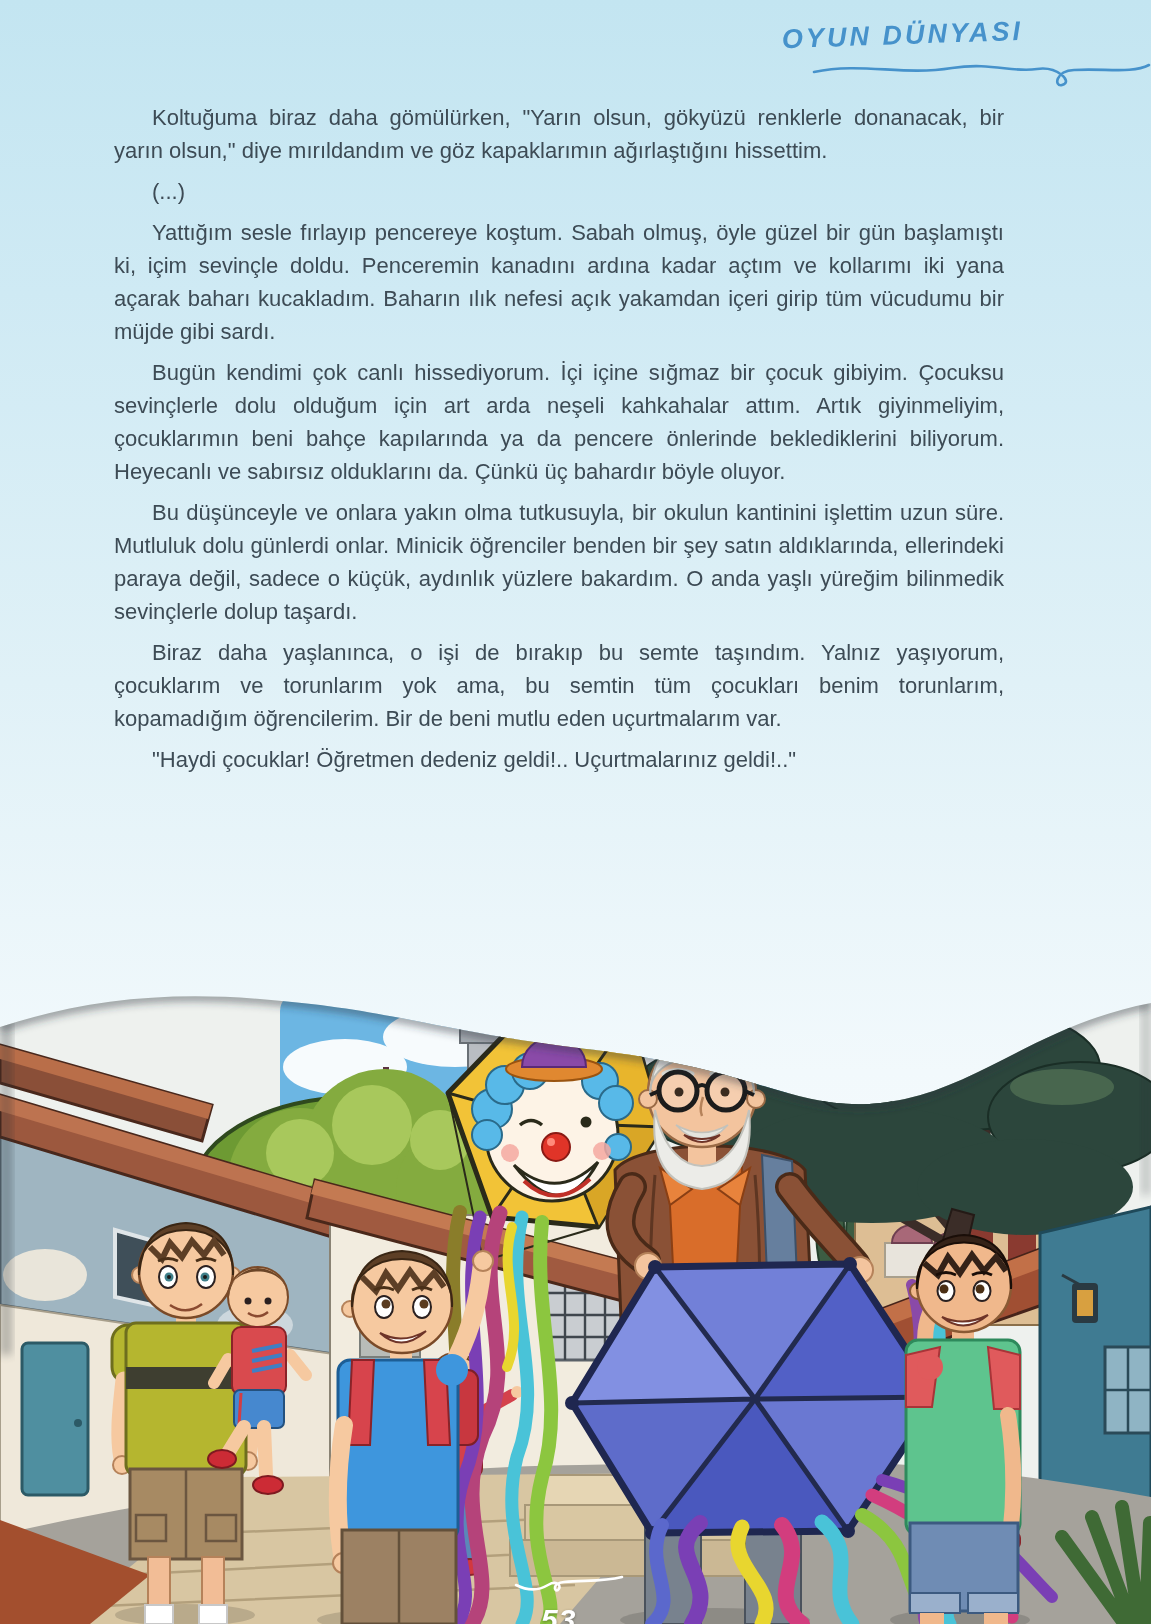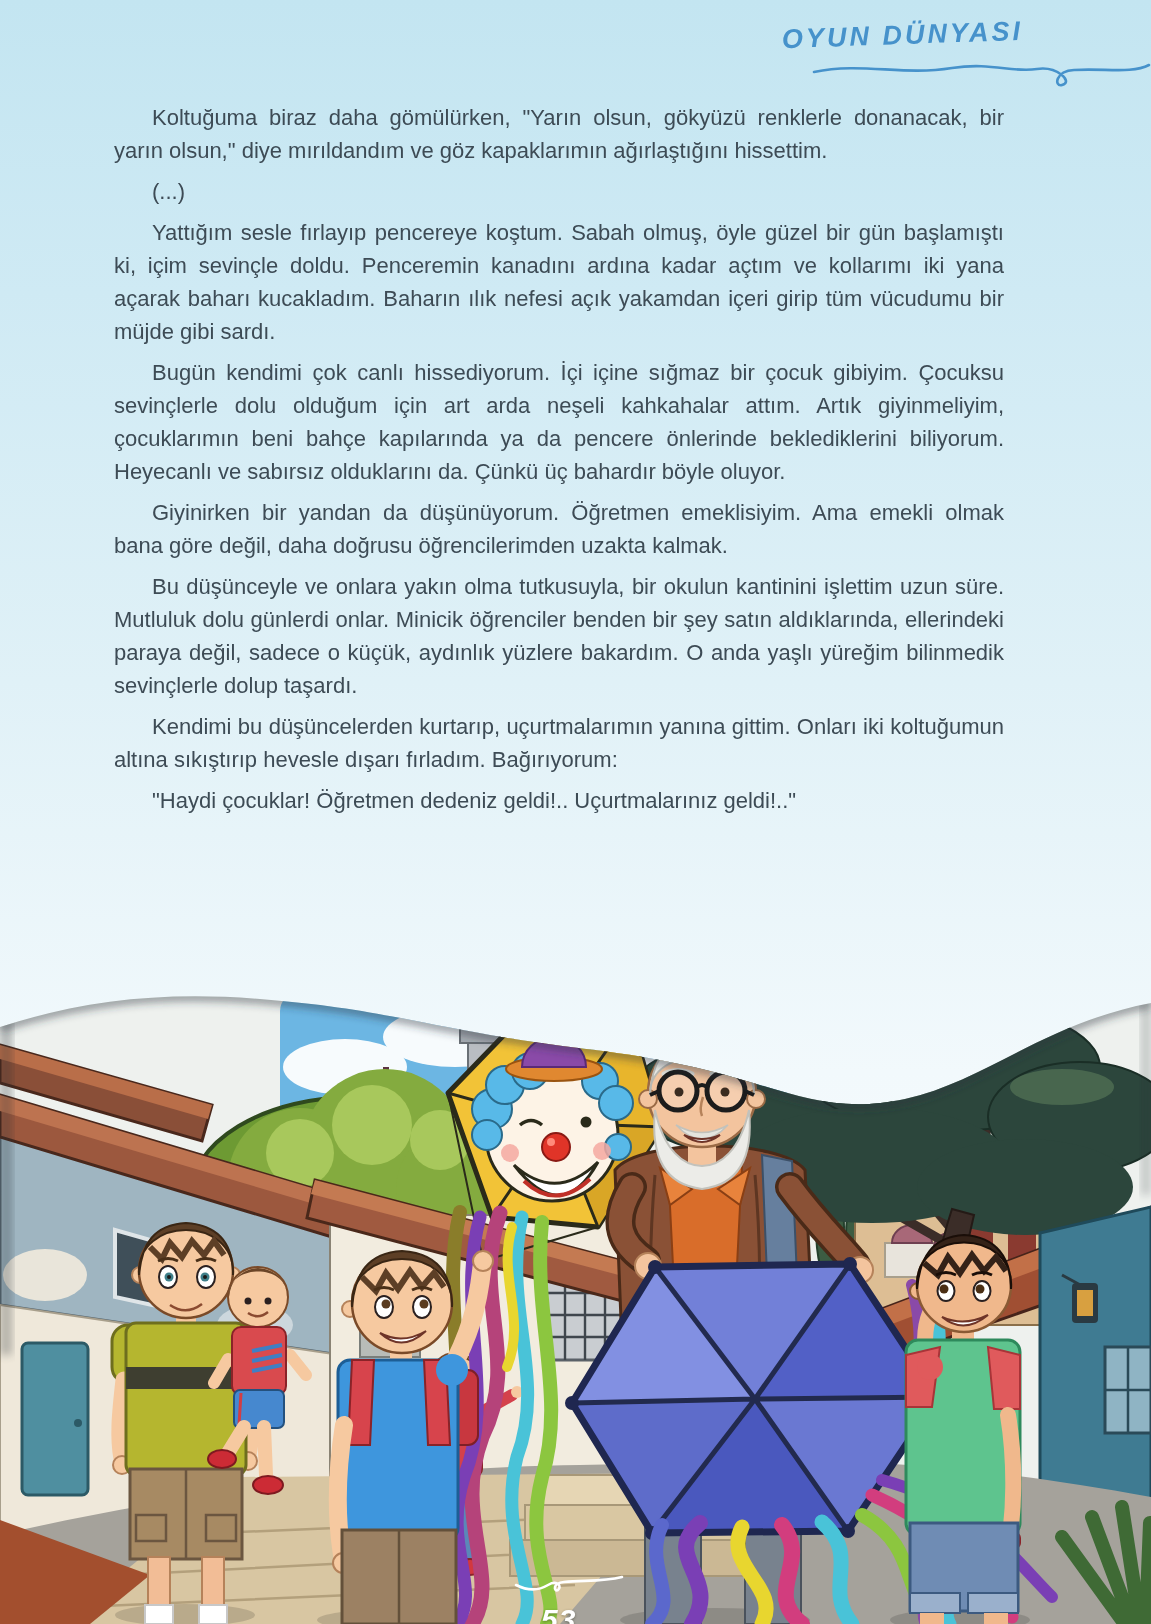--- a/index.html
+++ b/index.html
@@ -36,23 +36,22 @@
   <div class="hdr-title">OYUN DÜNYASI</div>
   <svg class="hdr-line" viewBox="0 0 339 32" aria-hidden="true">
     <path d="M2,16 C50,6 90,20 140,12 C180,6 200,17 225,13 C245,10 262,26 250,29 C242,31 243,15 262,14 C292,12 320,18 337,9" fill="none" stroke="#4692cb" stroke-width="2.6" stroke-linecap="round"></path>
   </svg>
 
   <div class="story">
     <p>Koltuğuma biraz daha gömülürken, "Yarın olsun, gökyüzü renklerle donanacak, bir yarın olsun," diye mırıldandım ve göz kapaklarımın ağırlaştığını hissettim.</p>
     <p>(...)</p>
     <p>Yattığım sesle fırlayıp pencereye koştum. Sabah olmuş, öyle güzel bir gün başlamıştı ki, içim sevinçle doldu. Penceremin kanadını ardına kadar açtım ve kollarımı iki yana açarak baharı kucakladım. Baharın ılık nefesi açık yakamdan içeri girip tüm vücudumu bir müjde gibi sardı.</p>
     <p>Bugün kendimi çok canlı hissediyorum. İçi içine sığmaz bir çocuk gibiyim. Çocuksu sevinçlerle dolu olduğum için art arda neşeli kahkahalar attım. Artık giyinmeliyim, çocuklarımın beni bahçe kapılarında ya da pencere önlerinde beklediklerini biliyorum. Heyecanlı ve sabırsız olduklarını da. Çünkü üç bahardır böyle oluyor.</p>
-    <p>Giyinirken bir yandan da düşünüyorum. Öğretmen emeklisiyim. Ama emekli olmak bana göre değil, daha doğrusu öğrencilerimden uzakta kalmak.</p>
     <p>Bu düşünceyle ve onlara yakın olma tutkusuyla, bir okulun kantinini işlettim uzun süre. Mutluluk dolu günlerdi onlar. Minicik öğrenciler benden bir şey satın aldıklarında, ellerindeki paraya değil, sadece o küçük, aydınlık yüzlere bakardım. O anda yaşlı yüreğim bilinmedik sevinçlerle dolup taşardı.</p>
-    <p>Kendimi bu düşüncelerden kurtarıp, uçurtmalarımın yanına gittim. Onları iki koltuğumun altına sıkıştırıp hevesle dışarı fırladım. Bağırıyorum:</p>
+    <p>Biraz daha yaşlanınca, o işi de bırakıp bu semte taşındım. Yalnız yaşıyorum, çocuklarım ve torunlarım yok ama, bu semtin tüm çocukları benim torunlarım, kopamadığım öğrencilerim. Bir de beni mutlu eden uçurtmalarım var.</p>
     <p>"Haydi çocuklar! Öğretmen dedeniz geldi!.. Uçurtmalarınız geldi!.."</p>
   </div>
 
   <svg class="illus" viewBox="0 0 1151 649" preserveAspectRatio="none" role="img" aria-label="Sokakta yaşlı bir öğretmen dede elinde büyük mavi altıgen bir uçurtma tutuyor; çevresindeki çocuklardan biri palyaço yüzlü sarı bir uçurtma kaldırıyor. Arka planda ağaçlar, kubbeli evler ve kiremit çatılar var.">
     <defs>
       <clipPath id="wave">
         <path d="M0,52 C80,26 160,16 260,24 C360,32 400,44 490,60 C580,76 620,74 710,96 C790,116 830,140 905,124 C985,106 1045,48 1151,28 L1151,649 L0,649 Z"></path>
       </clipPath>
       <filter id="blur1" x="-20%" y="-20%" width="140%" height="140%">
           <feGaussianBlur stdDeviation="4"></feGaussianBlur>

